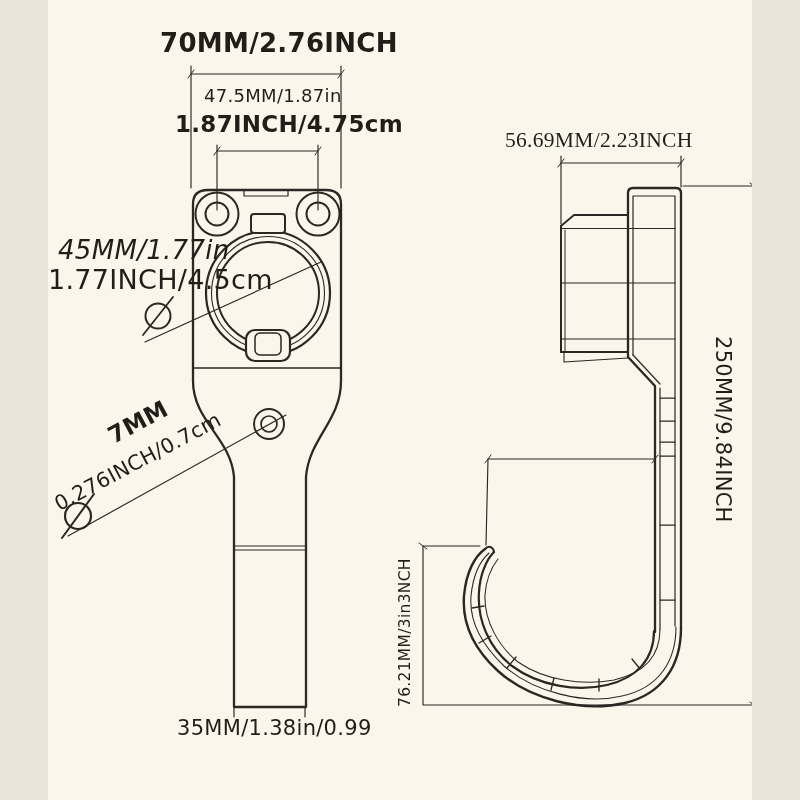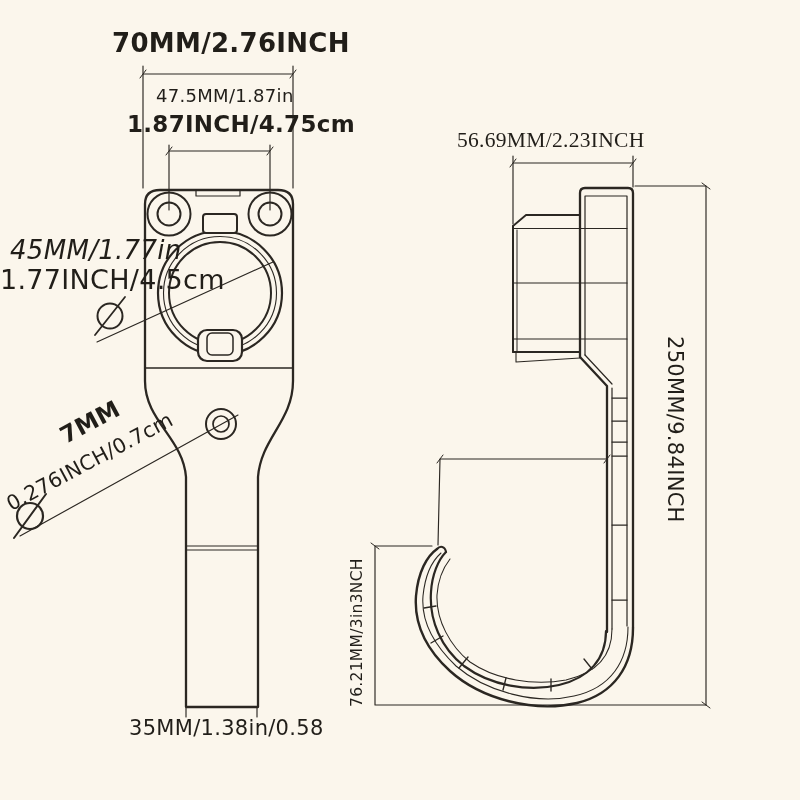--- a/index.html
+++ b/index.html
@@ -1,17 +1,17 @@
 <!DOCTYPE html>
 <html><head>
 <meta charset="utf-8">
 <style>
   html,body{margin:0;padding:0;background:#e8e4da;}
   .canvas{
-    position:relative;width:800px;height:800px;margin:0 auto;
+    position:relative;width:704px;height:800px;margin:0 auto;
     background:#fbf6ec;overflow:hidden;
     font-family:"DejaVu Sans","Liberation Sans",sans-serif;
     color:#211e19;
   }
   svg.linework{position:absolute;left:0;top:0;}
   svg.linework *{vector-effect:non-scaling-stroke;}
   .lbl{position:absolute;white-space:nowrap;line-height:1.08;letter-spacing:.3px;}
   .b{font-weight:bold;}
   .vert-down{writing-mode:vertical-rl;}
   .rot-up{transform:rotate(-90deg);transform-origin:0 0;}
@@ -146,21 +146,21 @@
   <div class="lbl" style="left:127px;top:112px;font-size:23px;font-weight:bold;">1.87INCH/4.75cm</div>
 
   <div class="lbl" style="left:10px;top:236px;font-size:26px;font-style:italic;">45MM/1.77in</div>
 
   <div class="lbl" style="left:0px;top:265px;font-size:27px;">1.77INCH/4.5cm</div>
 
   <div class="lbl b rot-diag" style="left:62px;top:425px;font-size:23.5px;">7MM</div>
 
   <div class="lbl rot-diag" style="left:8px;top:494px;font-size:20.5px;">0.276INCH/0.7cm</div>
 
-  <div class="lbl" style="left:129px;top:717px;font-size:21px;">35MM/1.38in/0.58</div>
+  <div class="lbl" style="left:129px;top:717px;font-size:21px;">35MM/1.38in/0.99</div>
 
   <div class="lbl" style="left:457px;top:129px;font-size:21.5px;font-family:Liberation Serif, serif;">56.69MM/2.23INCH</div>
 
 
   <div class="lbl vert-down" style="left:663px;top:336px;font-size:21px;">250MM/9.84INCH</div>
 
   <div class="lbl rot-up" style="left:349px;top:707px;font-size:15.5px;">76.21MM/3in3NCH</div>
 
 </div>
 

